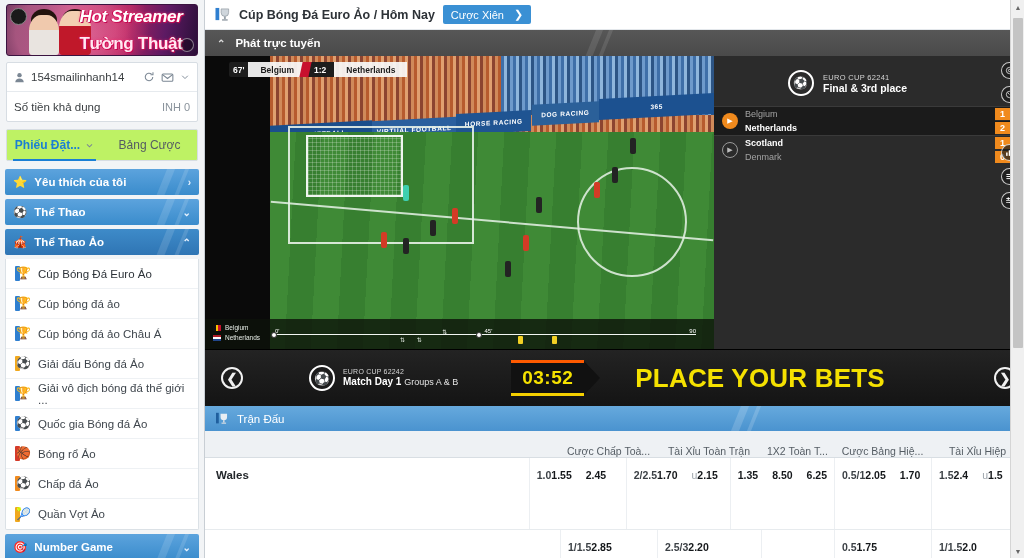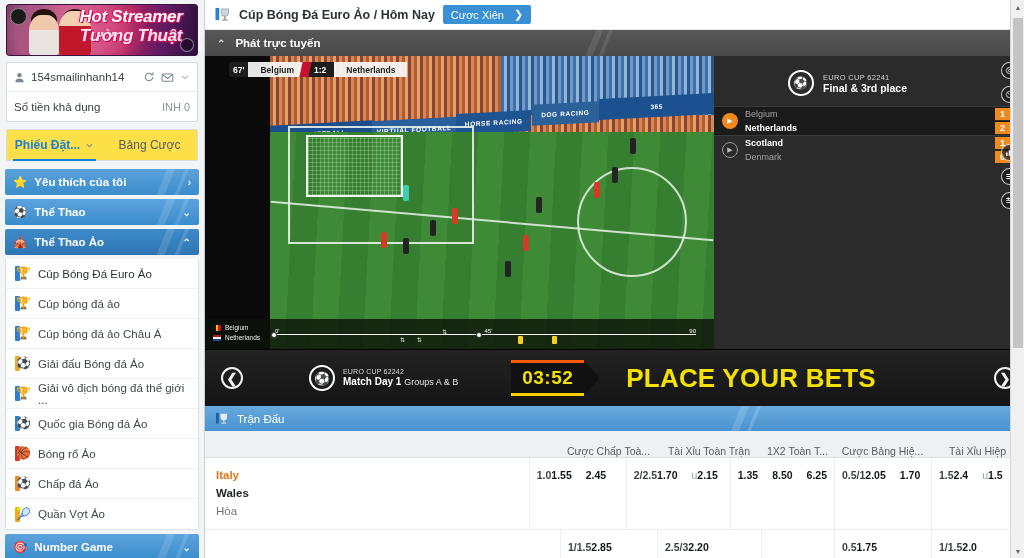--- a/index.html
+++ b/index.html
@@ -49,21 +49,21 @@
   .promo-text {
     position: absolute; right: 4px; top: 3px; width: 124px; text-align: center;
     line-height: 1;
   }
   .promo-t1 {
     font-size: 17px; font-weight: bold; font-style: italic;
     color:#ffffff; letter-spacing:-.3px;
     text-shadow: 0 0 3px #ff2a6d, 1px 1px 0 #b3004b, -1px 0 0 #b3004b;
   }
   .promo-t2 {
-    font-size: 17px; font-weight: bold; font-style: italic; margin-top:2px;
+    font-size: 17px; font-weight: bold; margin-top:10px;
     color:#ffe9f3; letter-spacing:-.3px;
     text-shadow: 0 0 3px #ff2a6d, 1px 1px 0 #b3004b, -1px 0 0 #b3004b;
   }
   .promo-badge { position:absolute; right:3px; bottom:3px; width:14px; height:14px; border-radius:50%;
     background:rgba(0,0,0,.35); border:1px solid rgba(255,255,255,.45); }
 
   .user-card {
     margin: 0 6px; background:#fff; border:1px solid #d7dde3; border-radius:2px;
   }
   .user-row {
@@ -71,21 +71,21 @@
     border-bottom:1px solid #e6eaee;
   }
   .user-row .uname { font-size:11.5px; color:#3c4043; flex:1; }
   .ico { color:#7b8794; display:inline-flex; align-items:center; justify-content:center; }
   .ico svg { display:block; }
   .balance-row { display:flex; align-items:center; height:29px; padding:0 7px; }
   .balance-row .blabel { font-size:11.5px; color:#3c4043; flex:1; }
   .balance-row .bval { font-size:11px; color:#8a939c; }
 
   .tabs-card {
-    margin: 7px 6px 0 6px; background:#fde047; border:1px solid #d7dde3; border-radius:2px;
+    margin: 7px 6px 0 6px; background:#bef264; border:1px solid #d7dde3; border-radius:2px;
     display:flex; height:32px; position:relative;
   }
   .tabc {
     flex:1; display:flex; align-items:center; justify-content:center; gap:5px;
     font-size:12px; color:#555c63; cursor:pointer; position:relative;
   }
   .tabc.active { color:#1b7fd4; font-weight:bold; }
   .tabc.active::after {
     content:""; position:absolute; left:6px; right:6px; bottom:-1px; height:2px; background:#1b7fd4;
   }
@@ -265,21 +265,21 @@
   .timer-box {
     background:#111; border-top:3px solid #ff5a00; border-bottom:3px solid #f5d000;
     padding:4px 11px; font-size:19px; font-weight:bold; color:#f5e100;
     font-family:"Liberation Sans", sans-serif; letter-spacing:.5px;
   }
   .timer-arrow {
     width:0; height:0; border-top:17px solid transparent; border-bottom:17px solid transparent;
     border-left:16px solid #111; position:relative;
   }
   .bb-headline {
-    margin-left:26px; font-size:26px; font-weight:bold; color:#f5e100;
+    margin-left:35px; font-size:26px; font-weight:bold; color:#f5e100;
     letter-spacing:.2px; white-space:nowrap;
   }
 
   .match-hdr {
     height:25px; display:flex; align-items:center; gap:8px; padding:0 11px;
     color:#fff; font-size:11.5px;
     background: linear-gradient(180deg,#66a9dd 0%, #4a93cf 100%);
     position:relative; overflow:hidden;
   }
   .match-hdr::before, .match-hdr::after {
@@ -717,23 +717,21 @@
         <div class="th-name"></div>
         <div class="th-c w1">Cược Chấp Toà...</div>
         <div class="th-c w2">Tài Xỉu Toàn Trận</div>
         <div class="th-c w3">1X2 Toàn T...</div>
         <div class="th-c w4">Cược Bảng Hiệ...</div>
         <div class="th-c w5">Tài Xỉu Hiệp</div>
       </div>
       <div id="odds-rows">
           <div class="mrow">
             <div class="teams">
-              <div class="tm home">Italy</div>
               <div class="tm away">Wales</div>
-              <div class="tm draw">Hòa</div>
             </div>
             <div class="ocol w1">
               <div class="ocell">
                 <span class="hcap">1.0</span>
                 <span class="odd">1.55</span>
               </div>
               <div class="ocell">
                 <span class="hcap"></span>
                 <span class="odd">2.45</span>
               </div>

